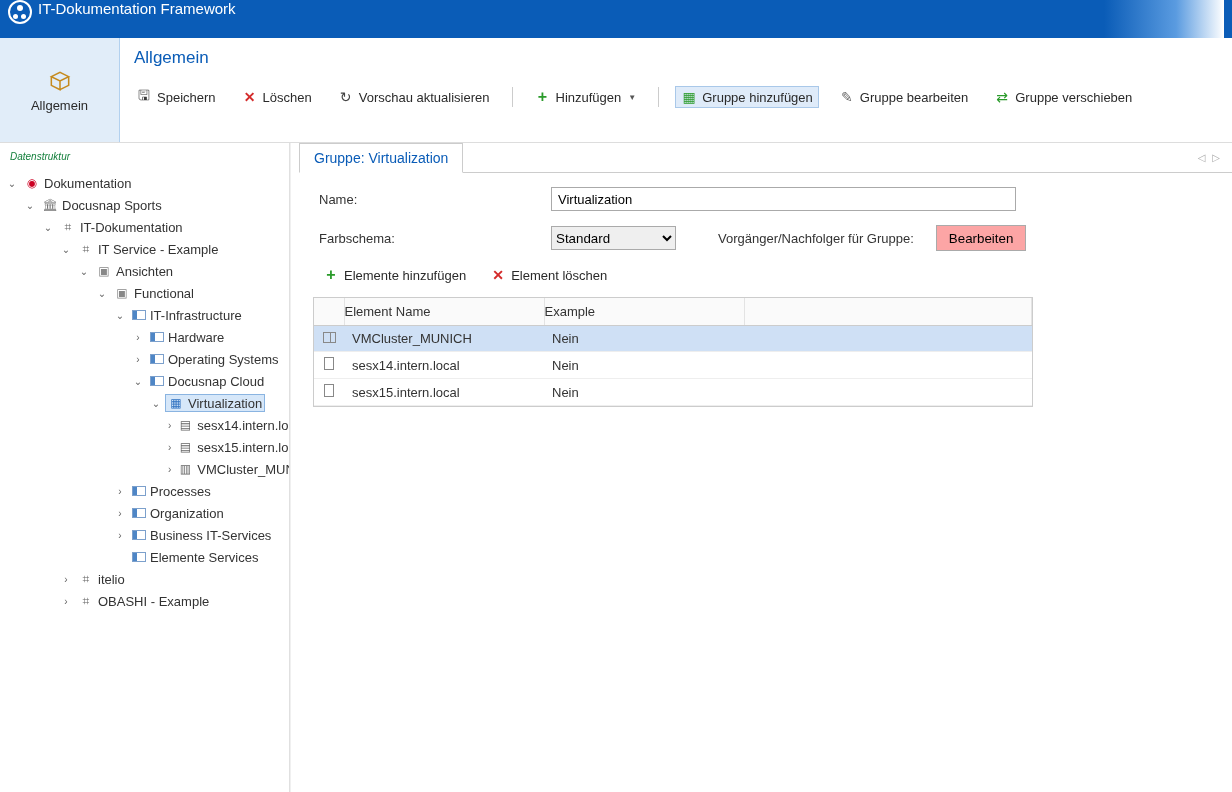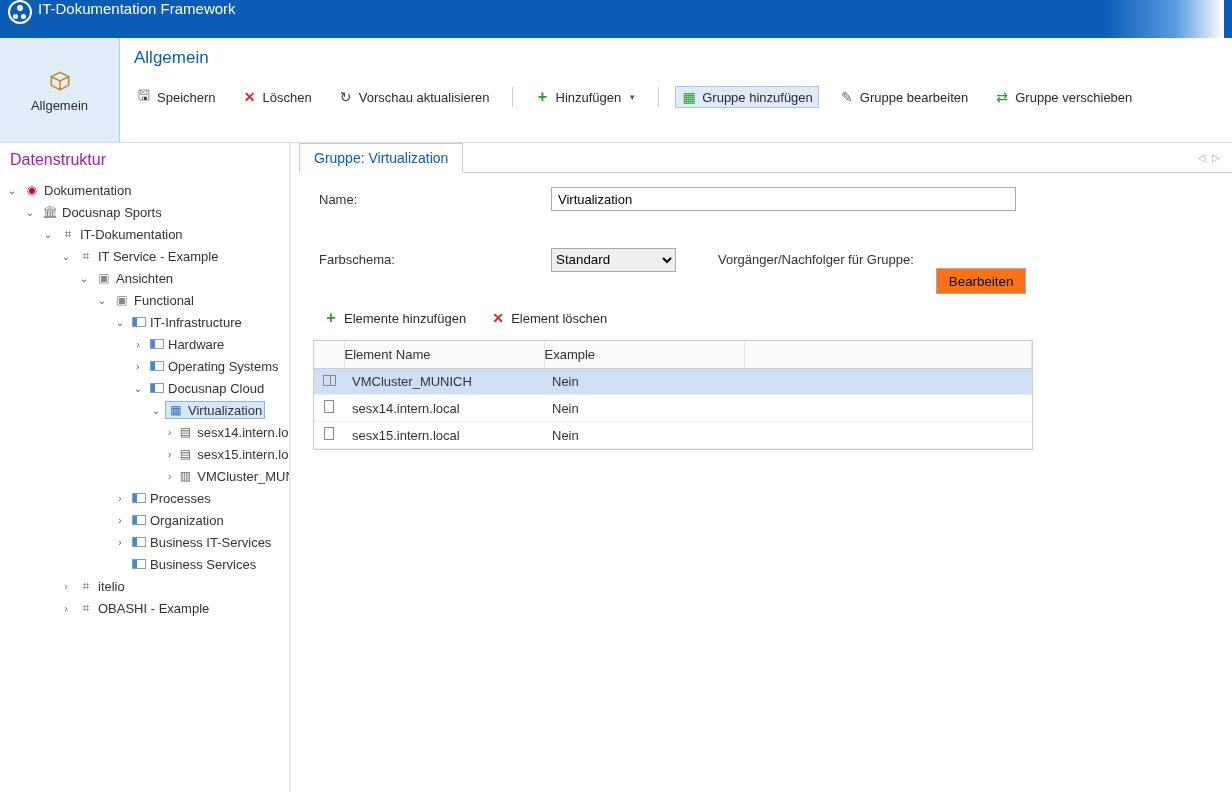--- a/index.html
+++ b/index.html
@@ -33,21 +33,21 @@
   .ico.del { color: #d42b2b; font-weight: bold; }
   .ico.refresh { color: #444; }
   .ico.add { color: #2a9b2a; font-weight: bold; font-size: 16px; }
   .ico.grp { color: #2a9b2a; }
   .ico.edit { color: #666; }
   .ico.move { color: #2a9b2a; }
   
   
   .main { display: flex; height: calc(792px - 142px); }
   .sidebar { width: 290px; border-right: 1px solid #e0e0e0; display: flex; flex-direction: column; }
-  .sidebar-header { color: #a21caf; padding: 8px 10px; font-size: 16px; }
+  .sidebar-header { color: #15803d; padding: 8px 10px; font-size: 10px; font-style: italic; }
   .tree { flex: 1; overflow: hidden; padding: 2px 0 0 6px; font-size: 13px; }
   .tree-node { white-space: nowrap; }
   .tree-row { display: flex; align-items: center; height: 22px; gap: 3px; padding-right: 4px; }
   .tree-row.selected > .lbl-wrap { background: #d6e7f9; border: 1px solid #8ab4e1; padding: 0 2px; }
   .lbl-wrap { display: inline-flex; align-items: center; gap: 4px; padding: 1px 3px; }
   .tree .chev { width: 12px; display: inline-block; text-align: center; color: #666; cursor: pointer; font-size: 10px; }
   .tree .chev.placeholder { visibility: hidden; }
   .tree .ticon { width: 16px; height: 16px; display: inline-flex; align-items: center; justify-content: center; font-size: 12px; }
   .ticon.doc { color:#c02; }
   .ticon.comp { color:#777; }
@@ -61,21 +61,21 @@
   
   .detail { flex: 1; padding: 0 0 0 8px; border-left: 1px solid #f0f0f0; }
   .detail-tab-row { display: flex; align-items: center; border-bottom: 1px solid #ccc; }
   .detail-tab { border: 1px solid #ccc; border-bottom: 1px solid #fff; margin-bottom: -1px; padding: 6px 14px; color: #0a5cb7; font-size: 14px; background: #fff; }
   .pager { margin-left: auto; color: #aaa; font-size: 10px; letter-spacing: 2px; padding-right: 10px; }
   .form-row { display: flex; align-items: center; padding: 14px 0 0 20px; gap: 22px; }
   .form-row label { width: 210px; color: #333; }
   .form-row input[type=text] { width: 465px; height: 24px; border: 1px solid #aaa; padding: 2px 6px; font-family: inherit; font-size: 13px; }
   .form-row select { width: 125px; height: 24px; border: 1px solid #aaa; font-family: inherit; }
   .form-row .after { margin-left: 20px; }
-  .form-row button { height: 26px; padding: 0 12px; border: 1px solid #aaa; background: #f97316; cursor: pointer; font-family: inherit; margin-top: 43px; }
+  .form-row button { height: 26px; padding: 0 12px; border: 1px solid #aaa; background: #fca5a5; cursor: pointer; font-family: inherit; }
   .sub-toolbar { display: flex; gap: 16px; padding: 14px 0 8px 20px; }
   .sub-toolbar .tbtn { padding: 2px 4px; }
   
   .grid { margin: 4px 12px 0 14px; border: 1px solid #ccc; width: 720px;}
   .grid table { width: 100%; border-collapse: collapse; }
   .grid th { text-align: left; font-weight: normal; color: #333; padding: 6px 0; border-bottom: 1px solid #ccc; border-right: 1px solid #e3e3e3; background: #fafafa; font-size: 13px; }
   .grid th:first-child { width: 30px; }
   .grid th:nth-child(2) { width: 200px; }
   .grid th:nth-child(3) { width: 200px; }
   .grid td { padding: 5px 8px; border-bottom: 1px solid #eee; }
@@ -286,21 +286,21 @@
                                   <span class="chev">›</span>
                                   <span class="lbl-wrap">
                                     <span class="ticon rect"></span>
                                     <span>Business IT-Services</span>
                                   </span>
                                 </div>
                               <div class="tree-row">
                                   <span class="chev placeholder">›</span>
                                   <span class="lbl-wrap">
                                     <span class="ticon rect"></span>
-                                    <span>Business Services</span>
+                                    <span>Elemente Services</span>
                                   </span>
                                 </div>
                             </div>
                           </div>
                         </div>
                       </div>
                     </div>
                   </div>
                   <div class="tree-row">
                       <span class="chev">›</span>

